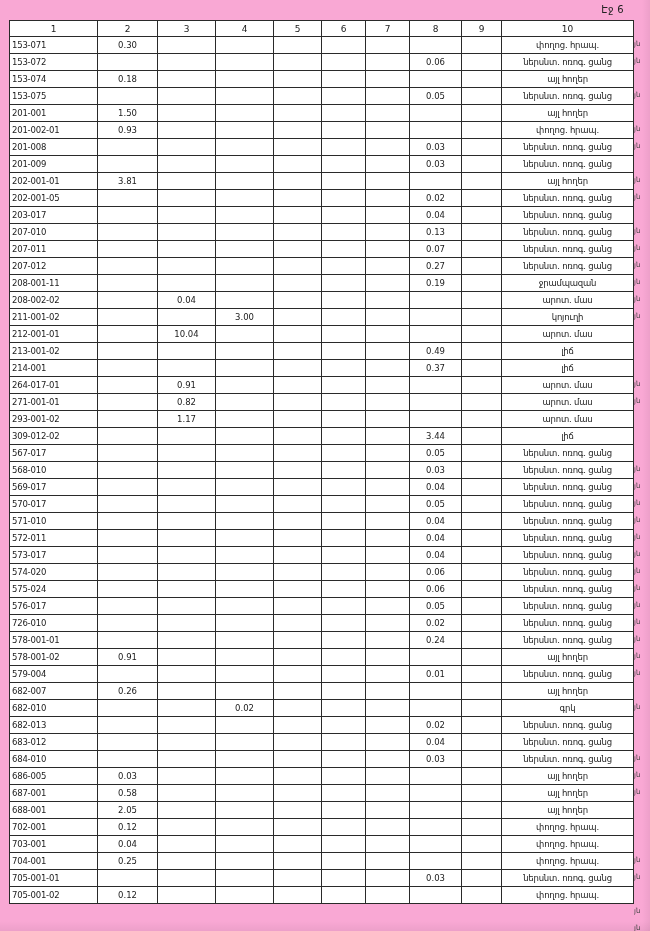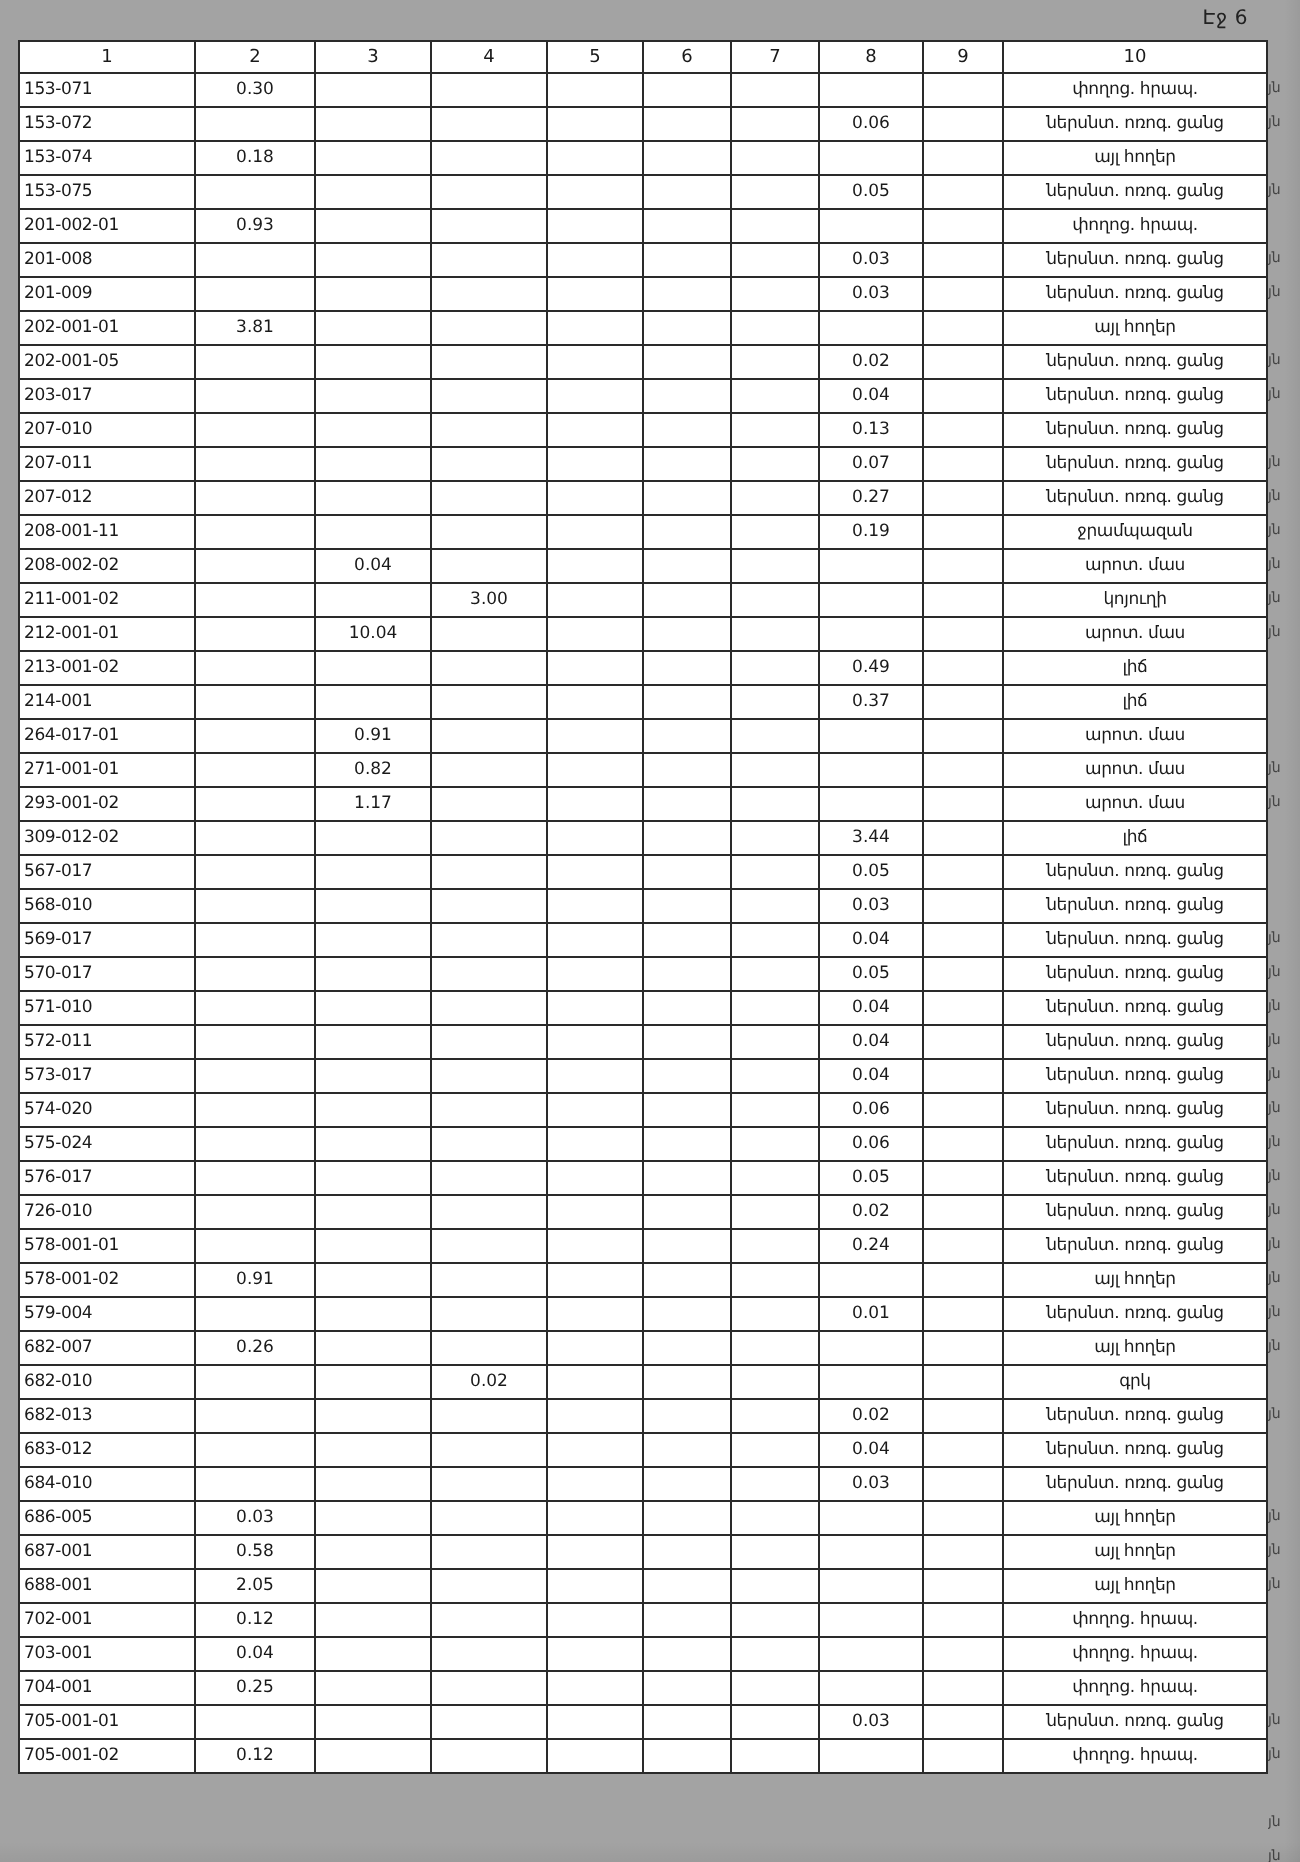--- a/index.html
+++ b/index.html
@@ -13,21 +13,21 @@
     font-family: "Liberation Sans", sans-serif;
     color: #1a1a1a;
     position: relative;
     overflow: hidden;
   }
   .page {
     position: absolute;
     left: 0; top: 0;
     width: 650px;
     height: 931px;
-    background: #a3a3a3;
+    background: #f9a8d4;
   }
   .page-header {
     position: absolute;
     right: 26px;
     top: 4px;
     font-size: 10px;
     font-family: "DejaVu Sans", sans-serif;
     letter-spacing: 0.3px;
     color: #222;
   }
@@ -186,20 +186,32 @@
             <td class="c-num"></td>
             <td class="c-num"></td>
             <td class="c-num"></td>
             <td class="c-num"></td>
             <td class="c-num"></td>
             <td class="c-num">0.05</td>
             <td class="c-num"></td>
             <td class="c-note">ներսնտ. ոռոգ. ցանց</td>
           </tr>
           <tr>
+            <td class="c-code">201-001</td>
+            <td class="c-num">1.50</td>
+            <td class="c-num"></td>
+            <td class="c-num"></td>
+            <td class="c-num"></td>
+            <td class="c-num"></td>
+            <td class="c-num"></td>
+            <td class="c-num"></td>
+            <td class="c-num"></td>
+            <td class="c-note">այլ հողեր</td>
+          </tr>
+          <tr>
             <td class="c-code">201-002-01</td>
             <td class="c-num">0.93</td>
             <td class="c-num"></td>
             <td class="c-num"></td>
             <td class="c-num"></td>
             <td class="c-num"></td>
             <td class="c-num"></td>
             <td class="c-num"></td>
             <td class="c-num"></td>
             <td class="c-note">փողոց. հրապ.</td>

